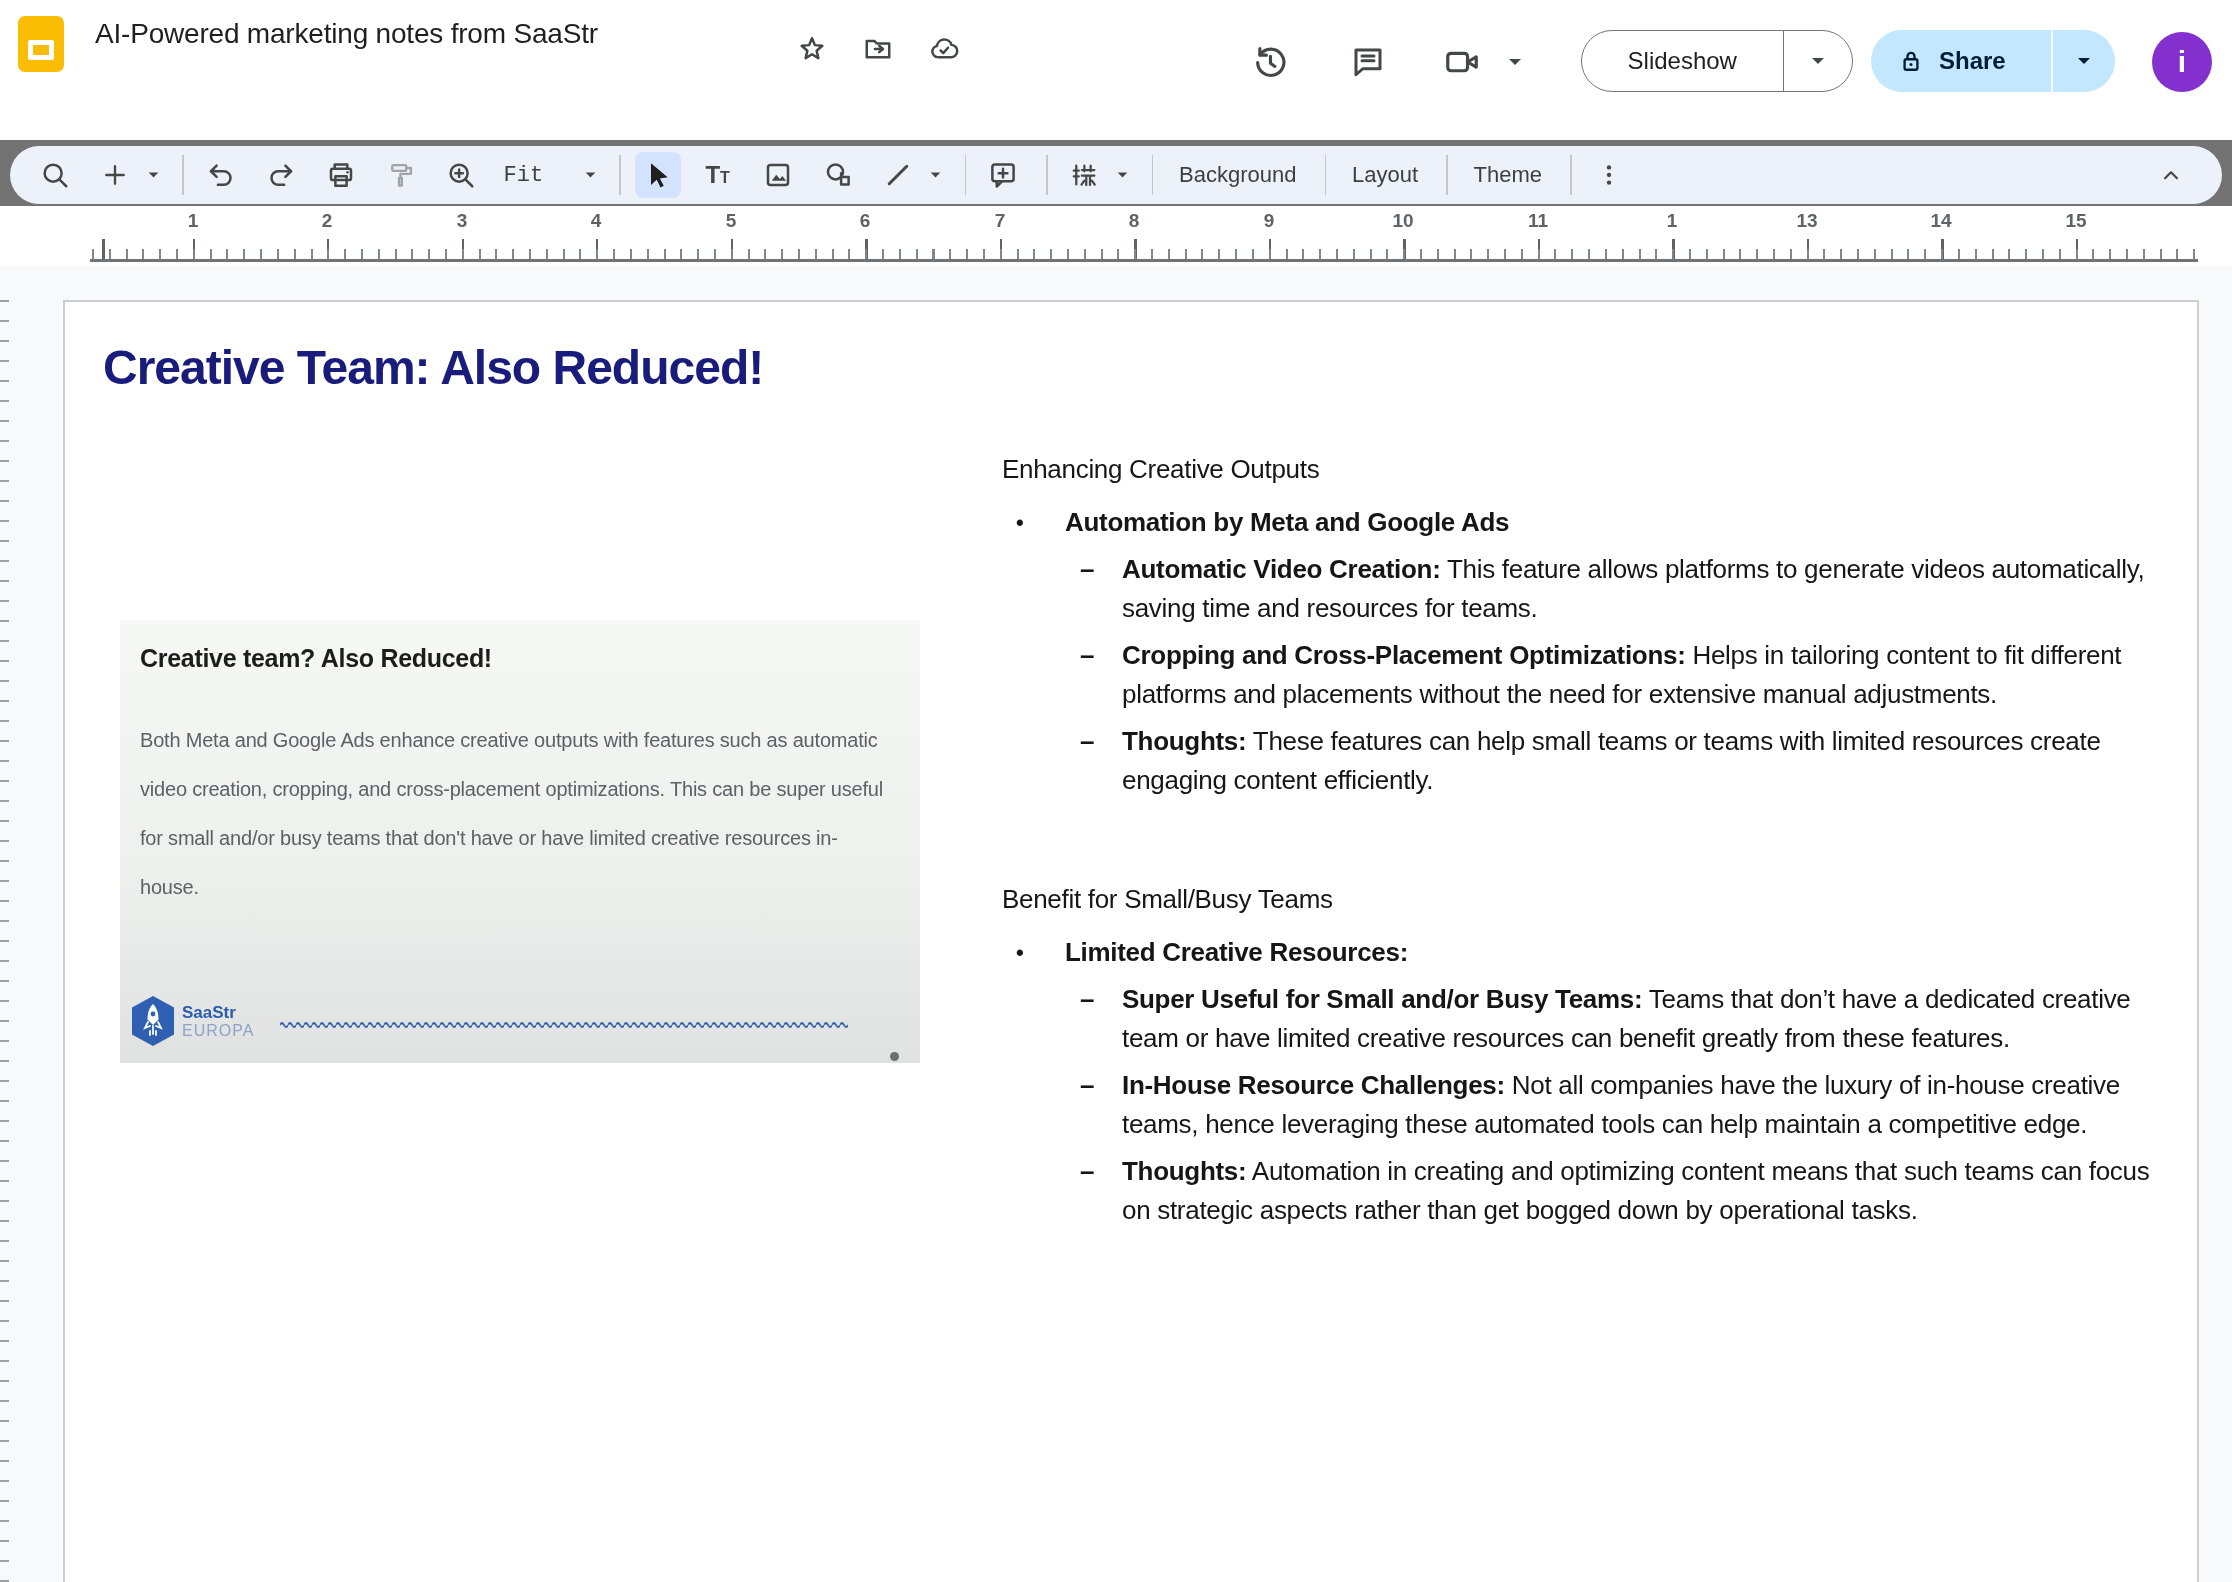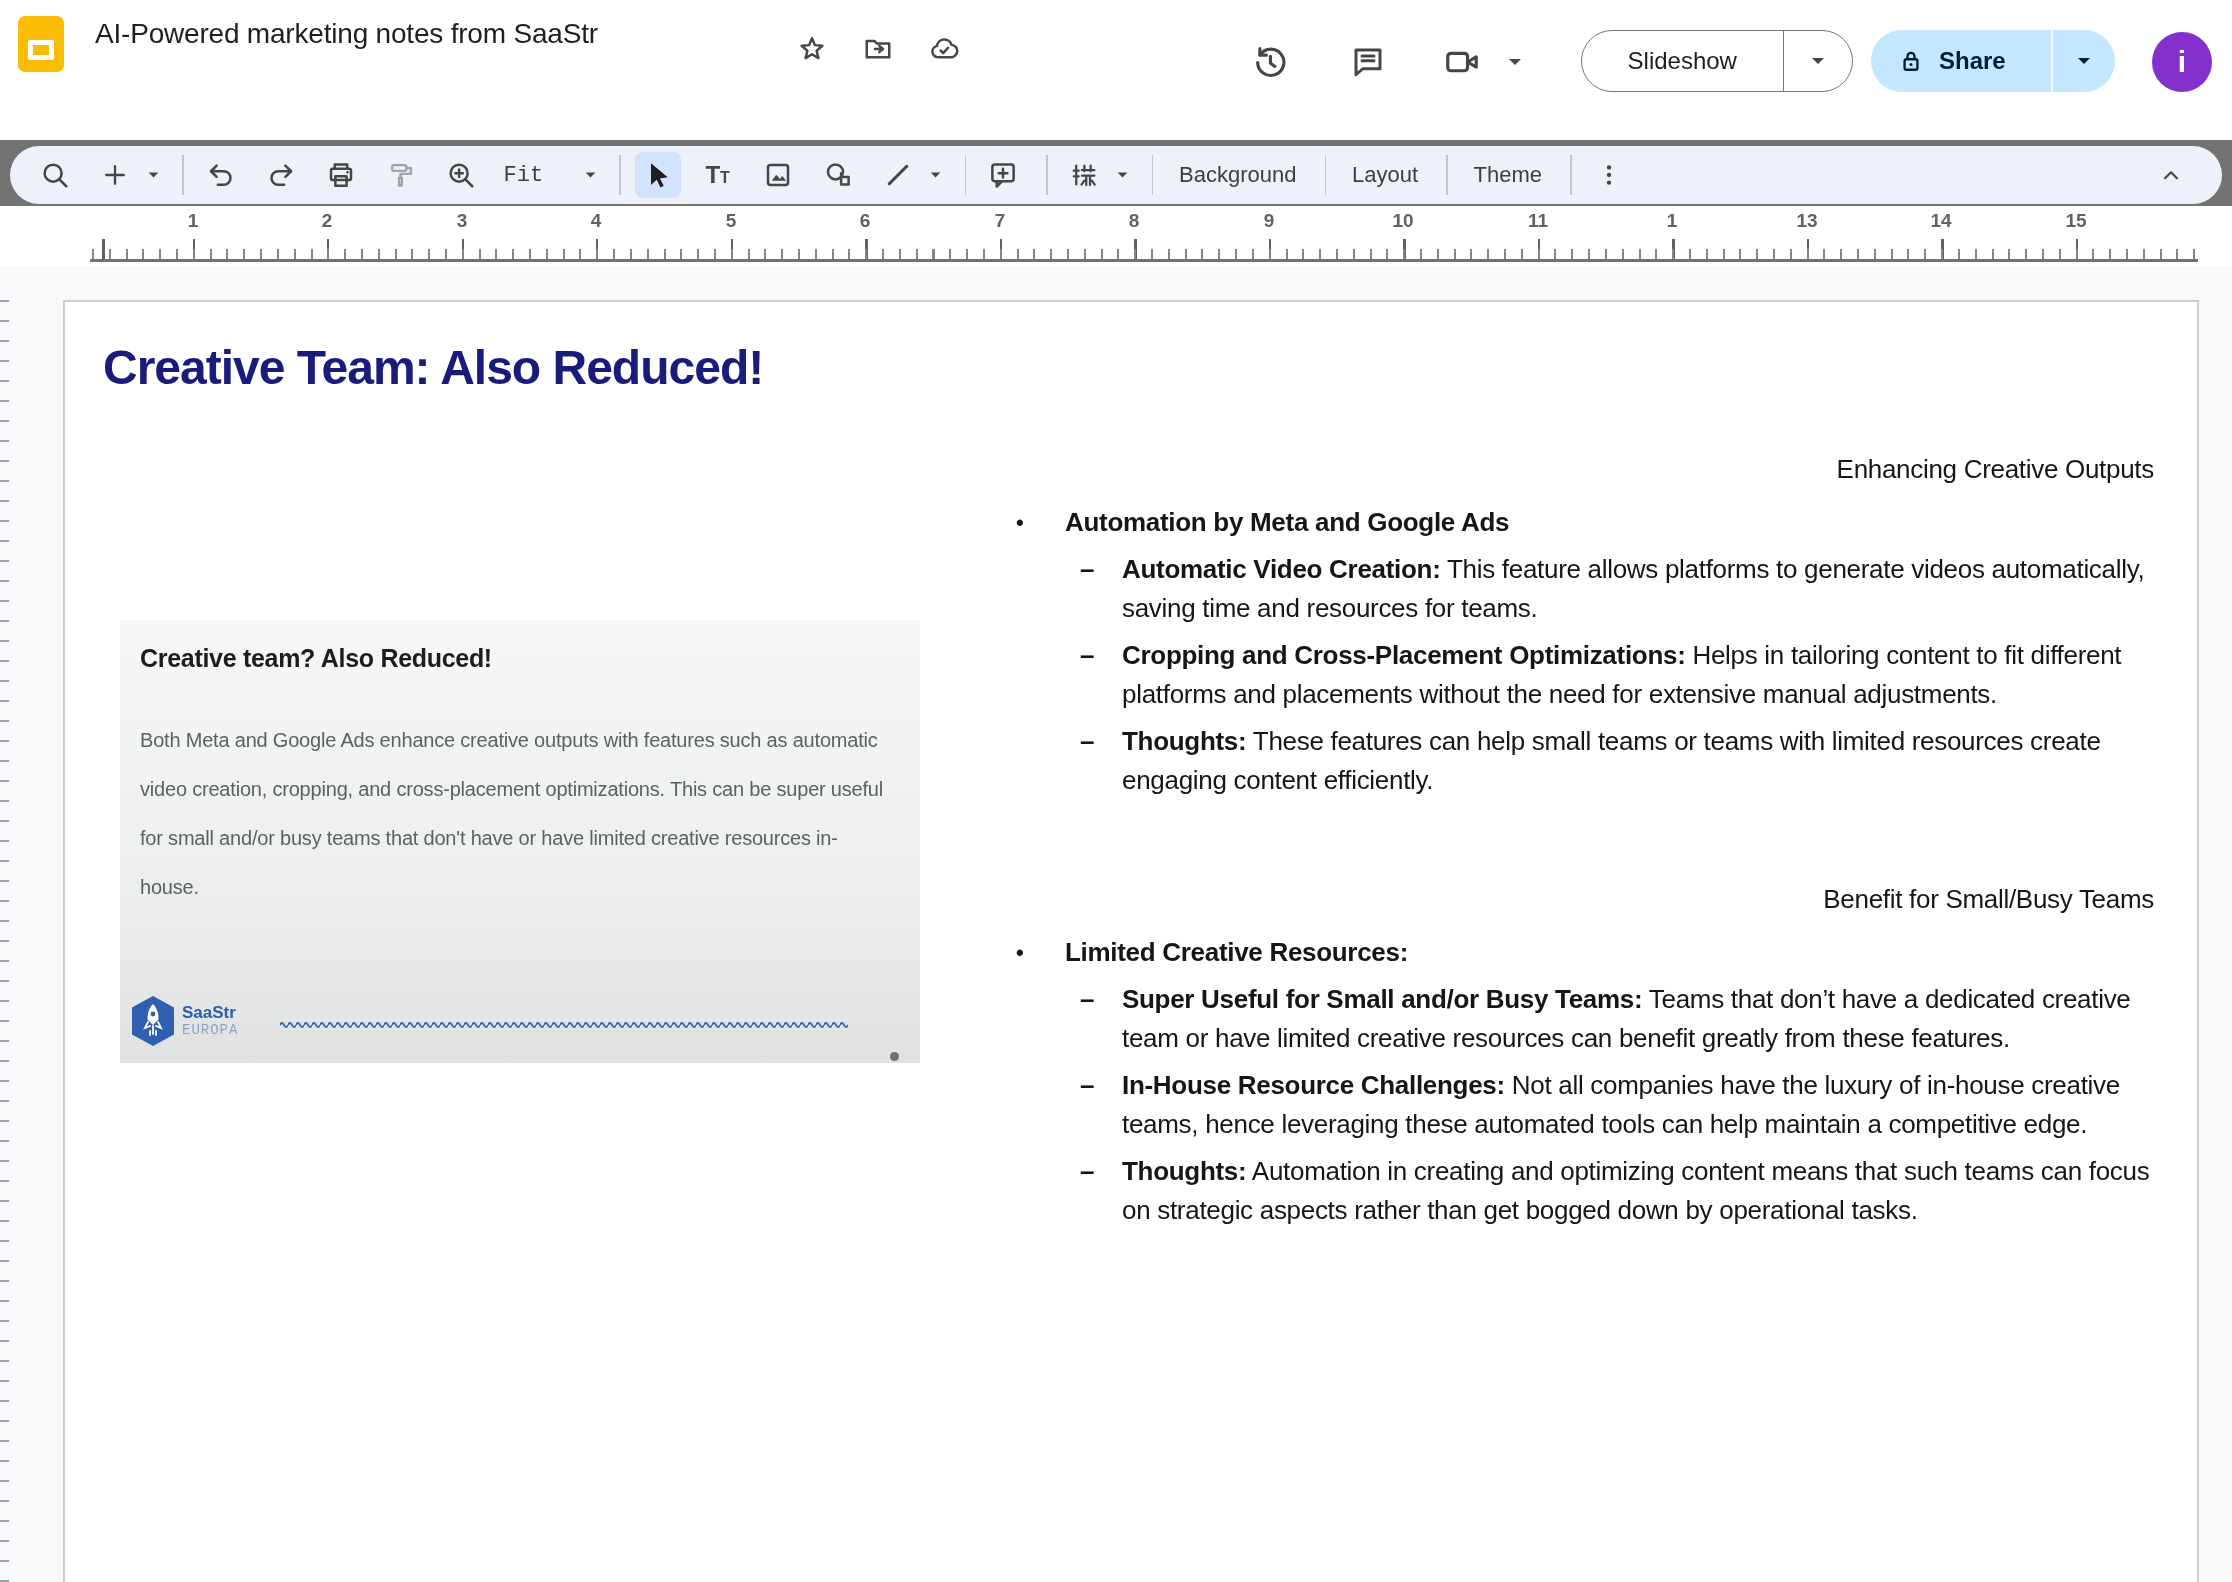--- a/index.html
+++ b/index.html
@@ -63,27 +63,27 @@
   .slide-title{position:absolute;left:38px;top:38px;font-size:48px;font-weight:bold;letter-spacing:-1px;color:#1a1c7c;white-space:nowrap;}
 
   
   .shot{position:absolute;left:55px;top:318px;width:800px;height:443px;
     background:linear-gradient(180deg,#f6f8f5 0%,#eef0ee 55%,#dfe2e1 100%);}
   .shot-h{position:absolute;left:20px;top:24px;font-size:25px;font-weight:bold;color:#1d1d1d;letter-spacing:-0.3px;}
   .shot-b{position:absolute;left:20px;top:96px;width:756px;font-size:20px;line-height:49px;color:#5c6165;letter-spacing:-0.2px;}
   .slogo{position:absolute;left:10px;top:372px;width:46px;height:58px;}
   .slogo-txt{position:absolute;left:62px;top:384px;line-height:1;}
   .slogo-name{font-size:17px;font-weight:bold;color:#2a5cb0;display:block;}
-  .slogo-sub{font-size:14px;color:#8fa3c8;letter-spacing:1px;display:block;margin-top:2px;font-family:Liberation Mono, monospace;}
+  .slogo-sub{font-size:16px;color:#8fa3c8;letter-spacing:1px;display:block;margin-top:2px;}
   .wave{position:absolute;left:160px;top:398px;}
   .shot-dot{position:absolute;left:770px;top:432px;width:9px;height:9px;border-radius:50%;background:#6b6f73;}
 
   
   .content{position:absolute;left:937px;top:148px;width:1152px;font-size:26px;line-height:39px;color:#161616;letter-spacing:-0.3px;}
-  .sec-h{text-align:right;margin:0 0 12px 0;font-weight:normal;font-size:26px;}
+  .sec-h{text-align:left;margin:0 0 12px 0;font-weight:normal;font-size:26px;}
   .section + .section{margin-top:80px;}
   .li{position:relative;}
   .li .marker{position:absolute;font-weight:bold;}
   .li1{padding-left:63px;margin-top:14px;margin-bottom:6px;font-weight:bold;}
   .li1 .marker{left:14px;font-size:22px;}
   .li2{padding-left:120px;margin-top:8px;}
   .li2 .marker{left:78px;}
   .li b{font-weight:bold;}
 </style>
 </head>

